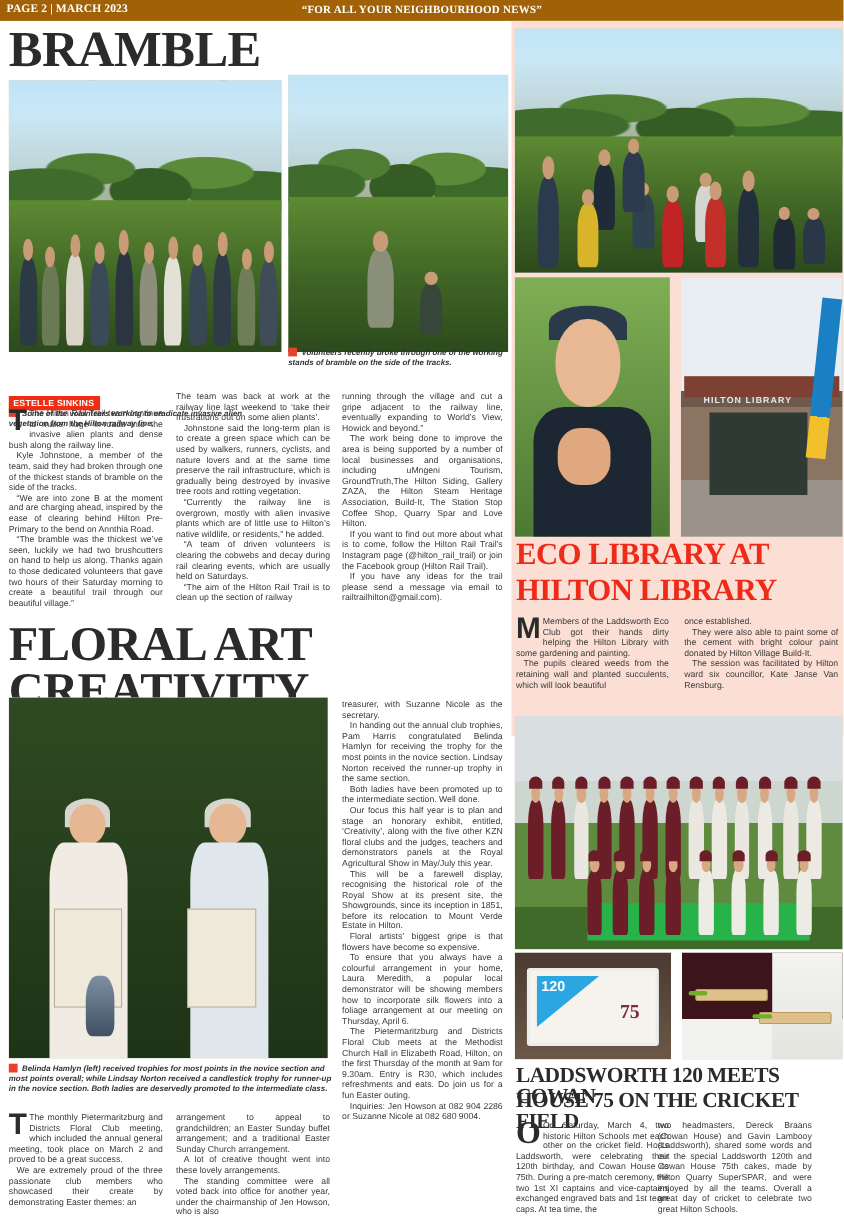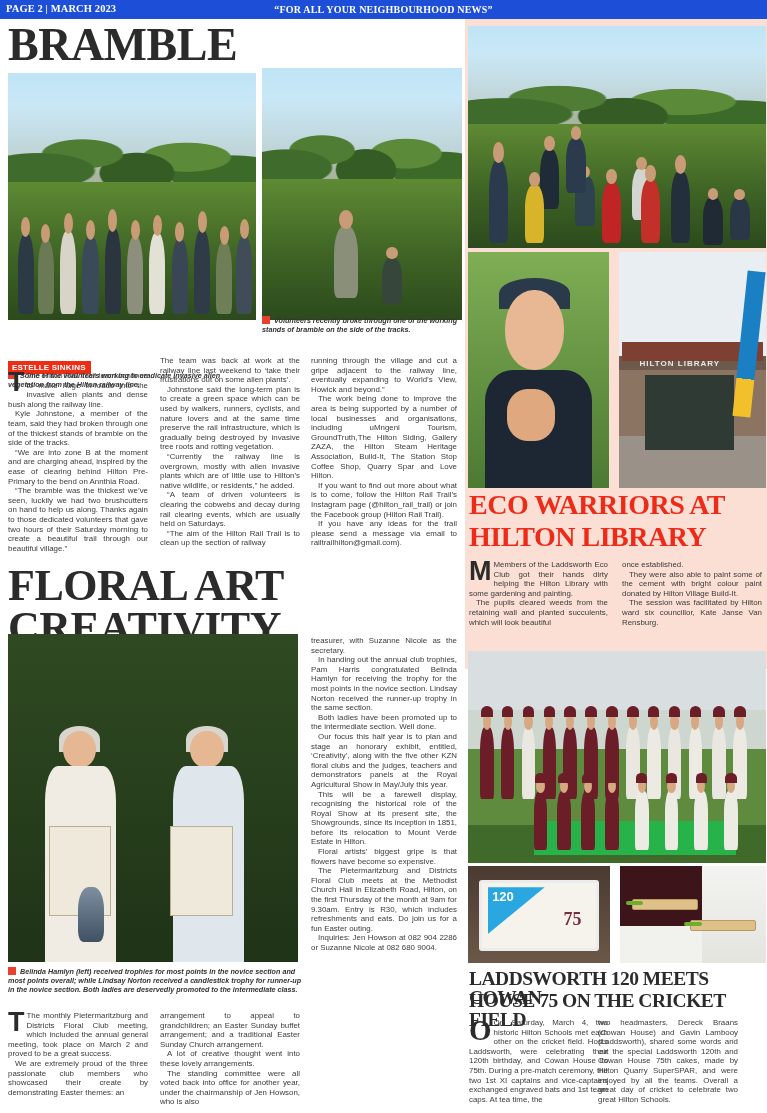--- a/index.html
+++ b/index.html
@@ -1,21 +1,21 @@
 <!DOCTYPE html>
 <html><head>
 <meta charset="utf-8">
 <title>The Hilton — Page 2</title>
 <style>
   html,body{margin:0;padding:0;background:#ffffff;}
   body{width:767px;height:1113px;overflow:hidden;font-family:"Liberation Sans",sans-serif;color:#231f20;}
   .page{position:relative;width:767px;height:1113px;background:#fff;}
 
   
-  .masthead{position:absolute;left:0;top:0;width:767px;height:19px;background:#1d4ed8;color:#fff;}
+  .masthead{position:absolute;left:0;top:0;width:767px;height:19px;background:#a16207;color:#fff;}
   .masthead .mh-left{position:absolute;left:6px;top:3px;font-size:10.5px;font-weight:bold;letter-spacing:.1px;font-family:"Liberation Serif",serif;}
   .masthead .mh-center{position:absolute;left:0;right:0;top:3.5px;text-align:center;font-size:10px;font-weight:bold;font-family:"Liberation Serif",serif;letter-spacing:.2px;}
   .masthead .mh-right{position:absolute;right:6px;top:3px;font-size:10.5px;font-weight:bold;font-family:"Liberation Serif",serif;letter-spacing:.2px;margin-top:32px;}
 
   
   .hl{font-family:"Liberation Serif",serif;font-weight:bold;color:#2b2b2b;line-height:.95;letter-spacing:-0.5px;}
   .col{font-size:7.9px;line-height:9.6px;color:#3a3a3a;text-align:justify;-webkit-hyphens:auto;hyphens:auto;}
   .col p{margin:0;text-indent:7px;}
   .col p.first{text-indent:0;}
   .caption{font-family:"Liberation Sans",sans-serif;font-style:italic;font-weight:bold;font-size:7.2px;line-height:9px;color:#333;}
@@ -123,21 +123,21 @@
 
   <div class="photo" style="left:619px;top:252px;width:147px;height:236px;">
     <div class="lib">
       <div class="roof"></div>
       <div class="txt">HILTON LIBRARY</div>
       <div class="door"></div>
       <div class="flag"></div>
     </div>
   </div>
 
-  <h2 class="hl" style="position:absolute;left:469px;top:492px;width:296px;font-size:28px;color:#ee2b18;margin:0;">ECO WARRIORS AT</h2>
+  <h2 class="hl" style="position:absolute;left:469px;top:492px;width:296px;font-size:28px;color:#ee2b18;margin:0;">ECO LIBRARY AT</h2>
   <h2 class="hl" style="position:absolute;left:469px;top:524px;width:296px;font-size:28px;color:#ee2b18;margin:0;">HILTON LIBRARY</h2>
 
   <div class="col" style="position:absolute;left:469px;top:560px;width:139px;">
     <p class="first"><span class="dropcap">M</span><span>Members of the Laddsworth Eco Club got their hands dirty helping the Hilton Library with some gardening and painting.</span></p>
     <p>The pupils cleared weeds from the retaining wall and planted succulents, which will look beautiful</p>
   </div>
   <div class="col" style="position:absolute;left:622px;top:560px;width:140px;">
     <p class="first">once established.</p>
     <p>They were also able to paint some of the cement with bright colour paint donated by Hilton Village Build-It.</p>
     <p>The session was facilitated by Hilton ward six councillor, Kate Janse Van Rensburg.</p>
@@ -226,20 +226,21 @@
     <div class="fl-cup" style="left:24%;bottom:6%;"></div>
   </div>
 
   <div class="col" style="position:absolute;left:311px;top:636px;width:146px;">
     <p class="first">treasurer, with Suzanne Nicole as the secretary.</p>
     <p>In handing out the annual club trophies, Pam Harris congratulated Belinda Hamlyn for receiving the trophy for the most points in the novice section. Lindsay Norton received the runner-up trophy in the same section.</p>
     <p>Both ladies have been promoted up to the intermediate section. Well done.</p>
     <p>Our focus this half year is to plan and stage an honorary exhibit, entitled, ‘Creativity’, along with the five other KZN floral clubs and the judges, teachers and demonstrators panels at the Royal Agricultural Show in May/July this year.</p>
     <p>This will be a farewell display, recognising the historical role of the Royal Show at its present site, the Showgrounds, since its inception in 1851, before its relocation to Mount Verde Estate in Hilton.</p>
     <p>Floral artists’ biggest gripe is that flowers have become so expensive.</p>
+    <p>To ensure that you always have a colourful arrangement in your home, Laura Meredith, a popular local demonstrator will be showing members how to incorporate silk flowers into a foliage arrangement at our meeting on Thursday, April 6.</p>
     <p>The Pietermaritzburg and Districts Floral Club meets at the Methodist Church Hall in Elizabeth Road, Hilton, on the first Thursday of the month at 9am for 9.30am. Entry is R30, which includes refreshments and eats. Do join us for a fun Easter outing.</p>
     <p>Inquiries: Jen Howson at 082 904 2286 or Suzanne Nicole at 082 680 9004.</p>
   </div>
 
   <div class="caption" style="position:absolute;left:8px;top:967px;width:296px;">
     <span class="capsq"></span><span>Belinda Hamlyn (left) received trophies for most points in the novice section and most points overall; while Lindsay Norton received a candlestick trophy for runner-up in the novice section. Both ladies are deservedly promoted to the intermediate class.</span>
   </div>
 
   <div class="col" style="position:absolute;left:8px;top:1011px;width:140px;">
     <p class="first"><span class="dropcap">T</span><span>The monthly Pietermaritzburg and Districts Floral Club meeting, which included the annual general meeting, took place on March 2 and proved to be a great success.</span></p>

